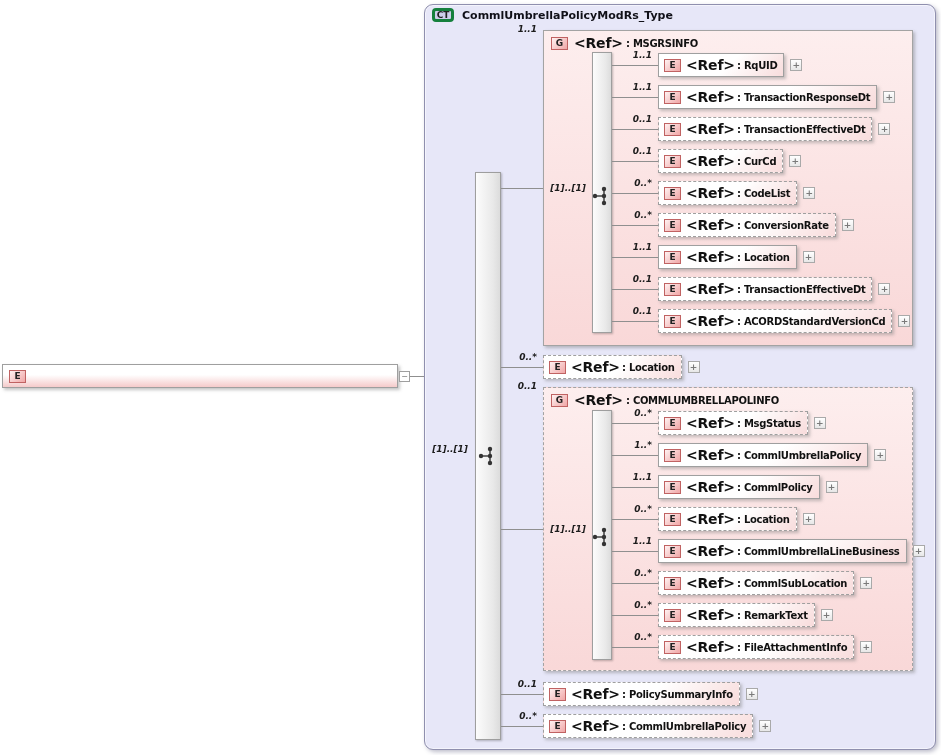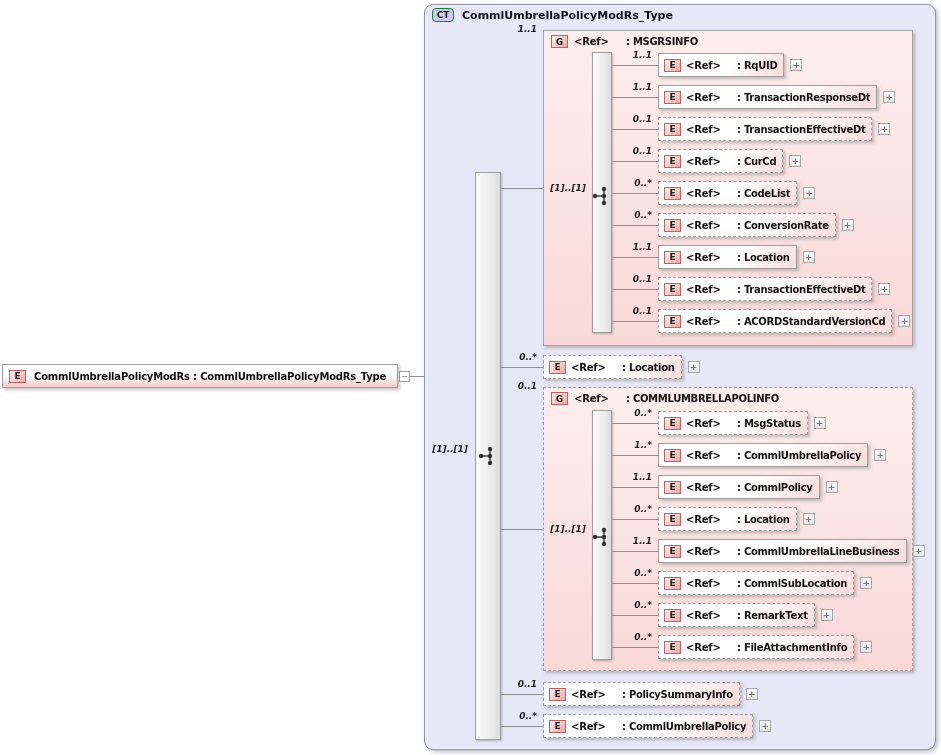--- a/index.html
+++ b/index.html
@@ -4,21 +4,21 @@
 <style>
   html,body{margin:0;padding:0;background:#fff;}
   .stage{position:relative;width:941px;height:755px;background:#ffffff;overflow:hidden;
          font-family:"DejaVu Sans","Liberation Sans",sans-serif;}
 
   
   .ct-box{position:absolute;left:424px;top:4px;width:512px;height:746px;box-sizing:border-box;
           background:#e7e7f8;border:1px solid #8f8fae;border-radius:9px;
           box-shadow:2px 2px 4px rgba(110,110,140,.45), inset 0 0 0 1px rgba(255,255,255,.55);}
   .ct-header{position:absolute;left:432px;top:8px;display:flex;align-items:center;gap:8px;}
-  .ct-icon{width:22px;height:14px;box-sizing:border-box;background:#cdcdea;border:1px solid #15803d;
+  .ct-icon{width:22px;height:14px;box-sizing:border-box;background:#cdcdea;border:3px solid #15803d;
            border-radius:4px;font-size:9px;font-weight:bold;color:#222;
            display:flex;align-items:center;justify-content:center;}
   .ct-title{font-size:11px;font-weight:bold;color:#101018;}
 
   
   .group-box{position:absolute;box-sizing:border-box;border:1px solid #a3a3a3;
              background:linear-gradient(180deg,#fdeeee 0%,#f9d8d8 100%);
              box-shadow:2px 2px 3px rgba(120,120,120,.45);}
   .group-box.dashed{border-style:dashed;}
   .ghead{position:absolute;left:7px;top:4px;display:flex;align-items:center;gap:6px;}
@@ -43,21 +43,21 @@
   
   .row{position:absolute;display:flex;align-items:flex-start;gap:6px;}
   .ebox{display:inline-flex;align-items:center;height:24px;box-sizing:border-box;
         padding:0 6px 0 5px;gap:5px;border:1px solid #9f9f9f;
         background:linear-gradient(135deg,#ffffff 55%,#f8dcdc 100%);
         box-shadow:2px 2px 3px rgba(125,125,125,.45);}
   .ebox.dashed{border-style:dashed;}
   .eicon,.gicon{width:17px;height:13px;box-sizing:border-box;flex:none;
         background:linear-gradient(135deg,#fff2f2 0%,#f0a6a6 100%);border:1px solid #c06262;
         font-size:9px;font-weight:bold;color:#222;display:flex;align-items:center;justify-content:center;}
-  .ref{font-size:10px;font-weight:bold;color:#111;width:46px;flex:none;letter-spacing:-0.2px;}
+  .ref{font-size:14px;font-weight:bold;color:#111;width:46px;flex:none;letter-spacing:-0.2px;}
   .ename{font-size:10px;font-weight:bold;color:#111;white-space:nowrap;letter-spacing:-0.3px;}
   .plus{width:12px;height:12px;box-sizing:border-box;margin-top:6px;flex:none;
         border:1px solid #a9a9a9;background:linear-gradient(180deg,#ffffff,#e7e7e7);
         color:#7a7a7a;font-size:9px;line-height:10px;font-weight:bold;
         display:flex;align-items:center;justify-content:center;cursor:pointer;}
 
   
   .root-box{position:absolute;left:2px;top:364px;width:396px;height:24px;box-sizing:border-box;
         display:flex;align-items:center;gap:8px;padding:0 6px;border:1px solid #9f9f9f;
         background:linear-gradient(180deg,#ffffff 45%,#f5caca 100%);
@@ -332,17 +332,16 @@
     <div class="ebox dashed">
       <span class="eicon">E</span>
       <span class="ref">&lt;Ref&gt;</span>
       <span class="ename">: CommlUmbrellaPolicy</span>
     </div>
     <div class="plus">+</div>
   </div>
 
   <div class="root-box">
     <span class="eicon">E</span>
-    <span class="root-label">CommlUmbrellaPolicyModRs : CommlUmbrellaPolicyModRs_Type</span>
   </div>
   <div class="collapse">−</div>
 
 </div>
 
 </body></html>

